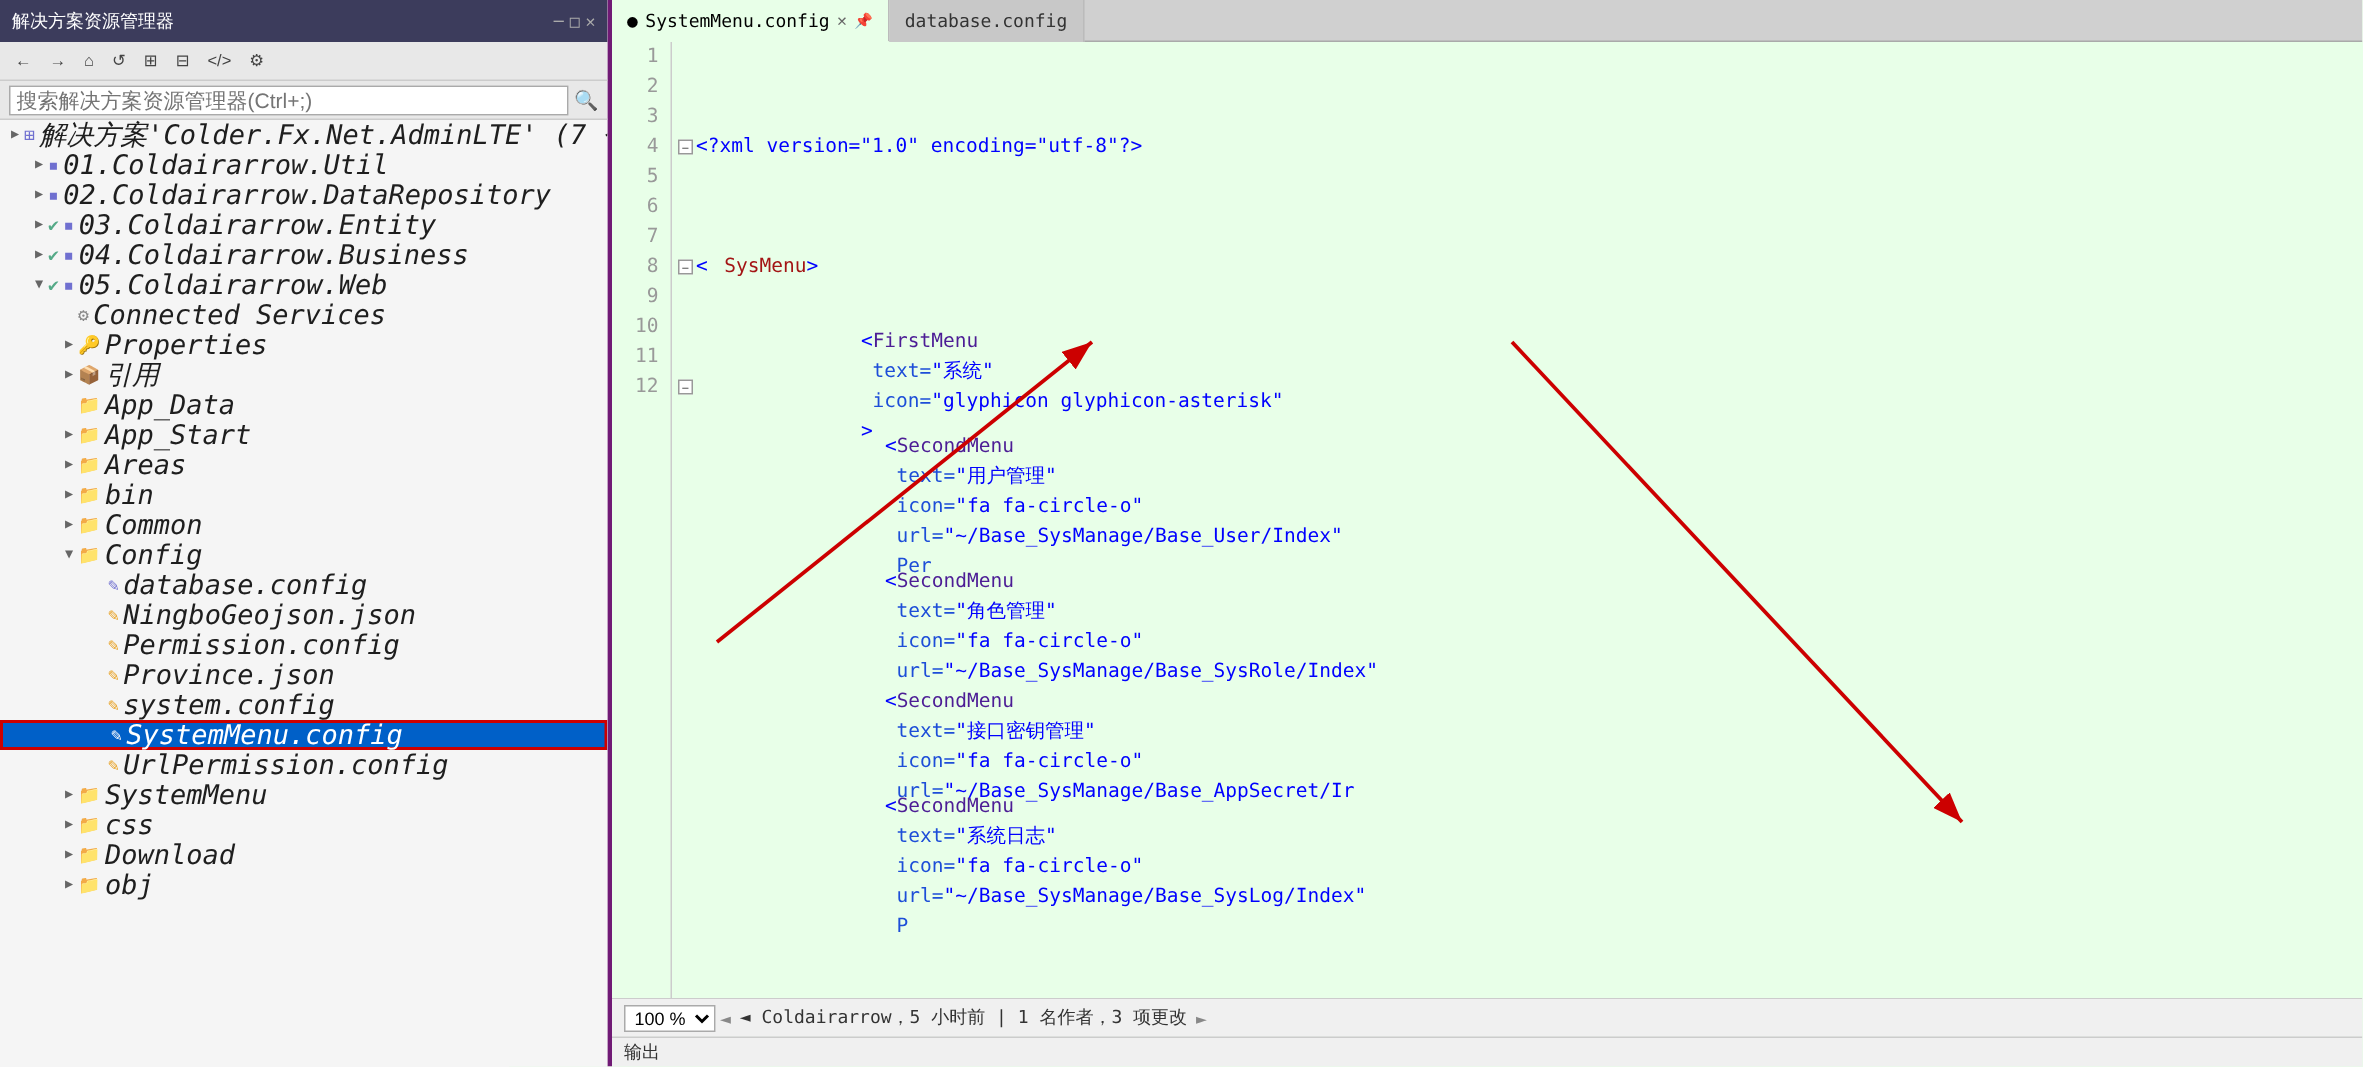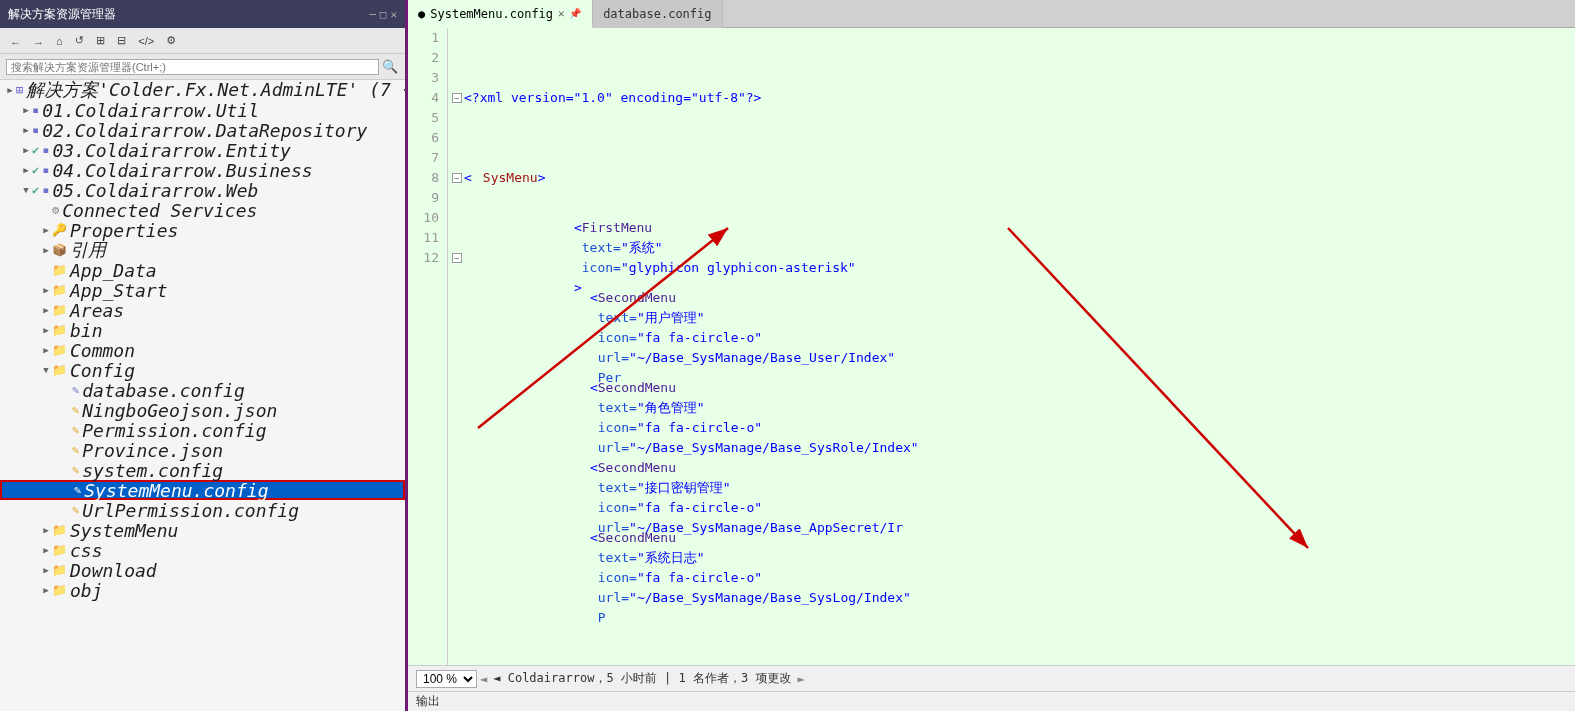--- a/index.html
+++ b/index.html
@@ -47,21 +47,21 @@
       border-bottom: 1px solid #ccc;
       display: flex;
       align-items: center;
       height: 26px;
     }
     #sidebar-search input {
       width: 100%;
       border: 1px solid #aaa;
       background: #fff;
       padding: 1px 4px;
-      font-size: 11px;
+      font-size: 14px;
       color: #a21caf;
       outline: none;
     }
 
     #sidebar-tree {
       flex: 1;
       overflow-y: auto;
       overflow-x: hidden;
       background: #f5f5f5;
       font-size: 12.5px;

